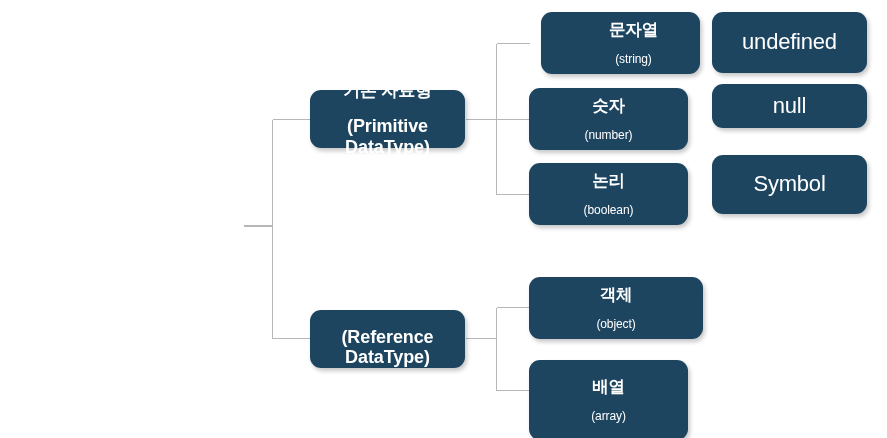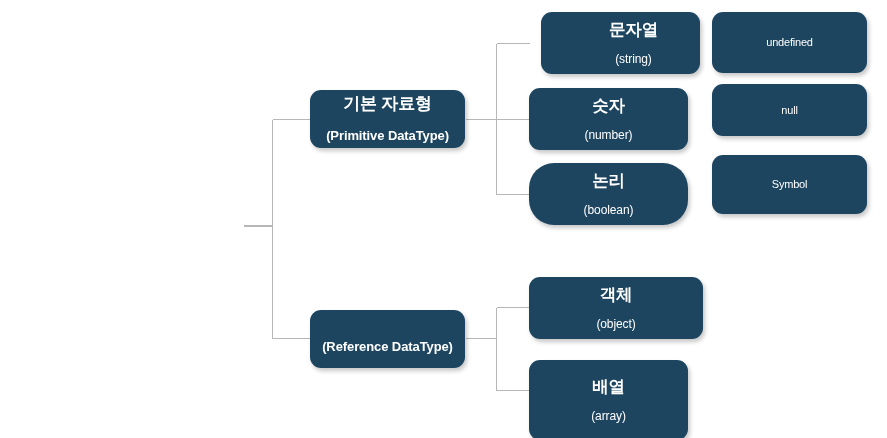--- a/index.html
+++ b/index.html
@@ -49,33 +49,33 @@
     font-weight: bold;
     letter-spacing: -0.1px;
   }
   .node.root .ko {
     font-size: 23px;
   }
   .node.branch .ko {
     font-size: 17px;
   }
   .node.branch .en {
-    font-size: 13px;
+    font-size: 18px;
     margin-top: 16px;
   }
   .node.leaf .ko {
     font-size: 16.5px;
   }
   .node.leaf .en {
     font-size: 12px;
     font-weight: normal;
     margin-top: 14px;
   }
   .node.plain .ko {
-    font-size: 11px;
+    font-size: 22px;
     font-weight: normal;
   }
 </style>
 </head>
 <body>
 
 <div id="diagram">
 
   <svg class="connectors" viewBox="0 0 887 438" width="887" height="438" aria-hidden="true">
     <g stroke="#b7b7b7" stroke-width="1.6" fill="none" shape-rendering="crispEdges">
@@ -113,40 +113,40 @@
   <div class="node leaf" style="left:541px; top:12px; width:159px; height:62px;padding-left:32px;">
     <span class="ko">문자열</span>
     <span class="en">(string)</span>
   </div>
 
   <div class="node leaf" style="left:529px; top:88px; width:159px; height:62px;">
     <span class="ko">숫자</span>
     <span class="en">(number)</span>
   </div>
 
-  <div class="node leaf" style="left:529px; top:163px; width:159px; height:62px;border-radius:25px;">
+  <div class="node leaf" style="left:529px; top:163px; width:159px; height:62px;">
     <span class="ko">논리</span>
     <span class="en">(boolean)</span>
   </div>
 
   <div class="node leaf" style="left:529px; top:277px; width:174px; height:62px;">
     <span class="ko">객체</span>
     <span class="en">(object)</span>
   </div>
 
   <div class="node leaf" style="left:529px; top:360px; width:159px; height:80px;">
     <span class="ko">배열</span>
     <span class="en">(array)</span>
   </div>
 
   <div class="node plain" style="left:712px; top:12px; width:155px; height:61px;">
     <span class="ko">undefined</span>
   </div>
 
-  <div class="node plain" style="left:712px; top:84px; width:155px; height:52px;">
+  <div class="node plain" style="left:712px; top:84px; width:155px; height:44px;">
     <span class="ko">null</span>
   </div>
 
   <div class="node plain" style="left:712px; top:155px; width:155px; height:59px;">
     <span class="ko">Symbol</span>
   </div>
 
 </div>
 
 </body></html>

